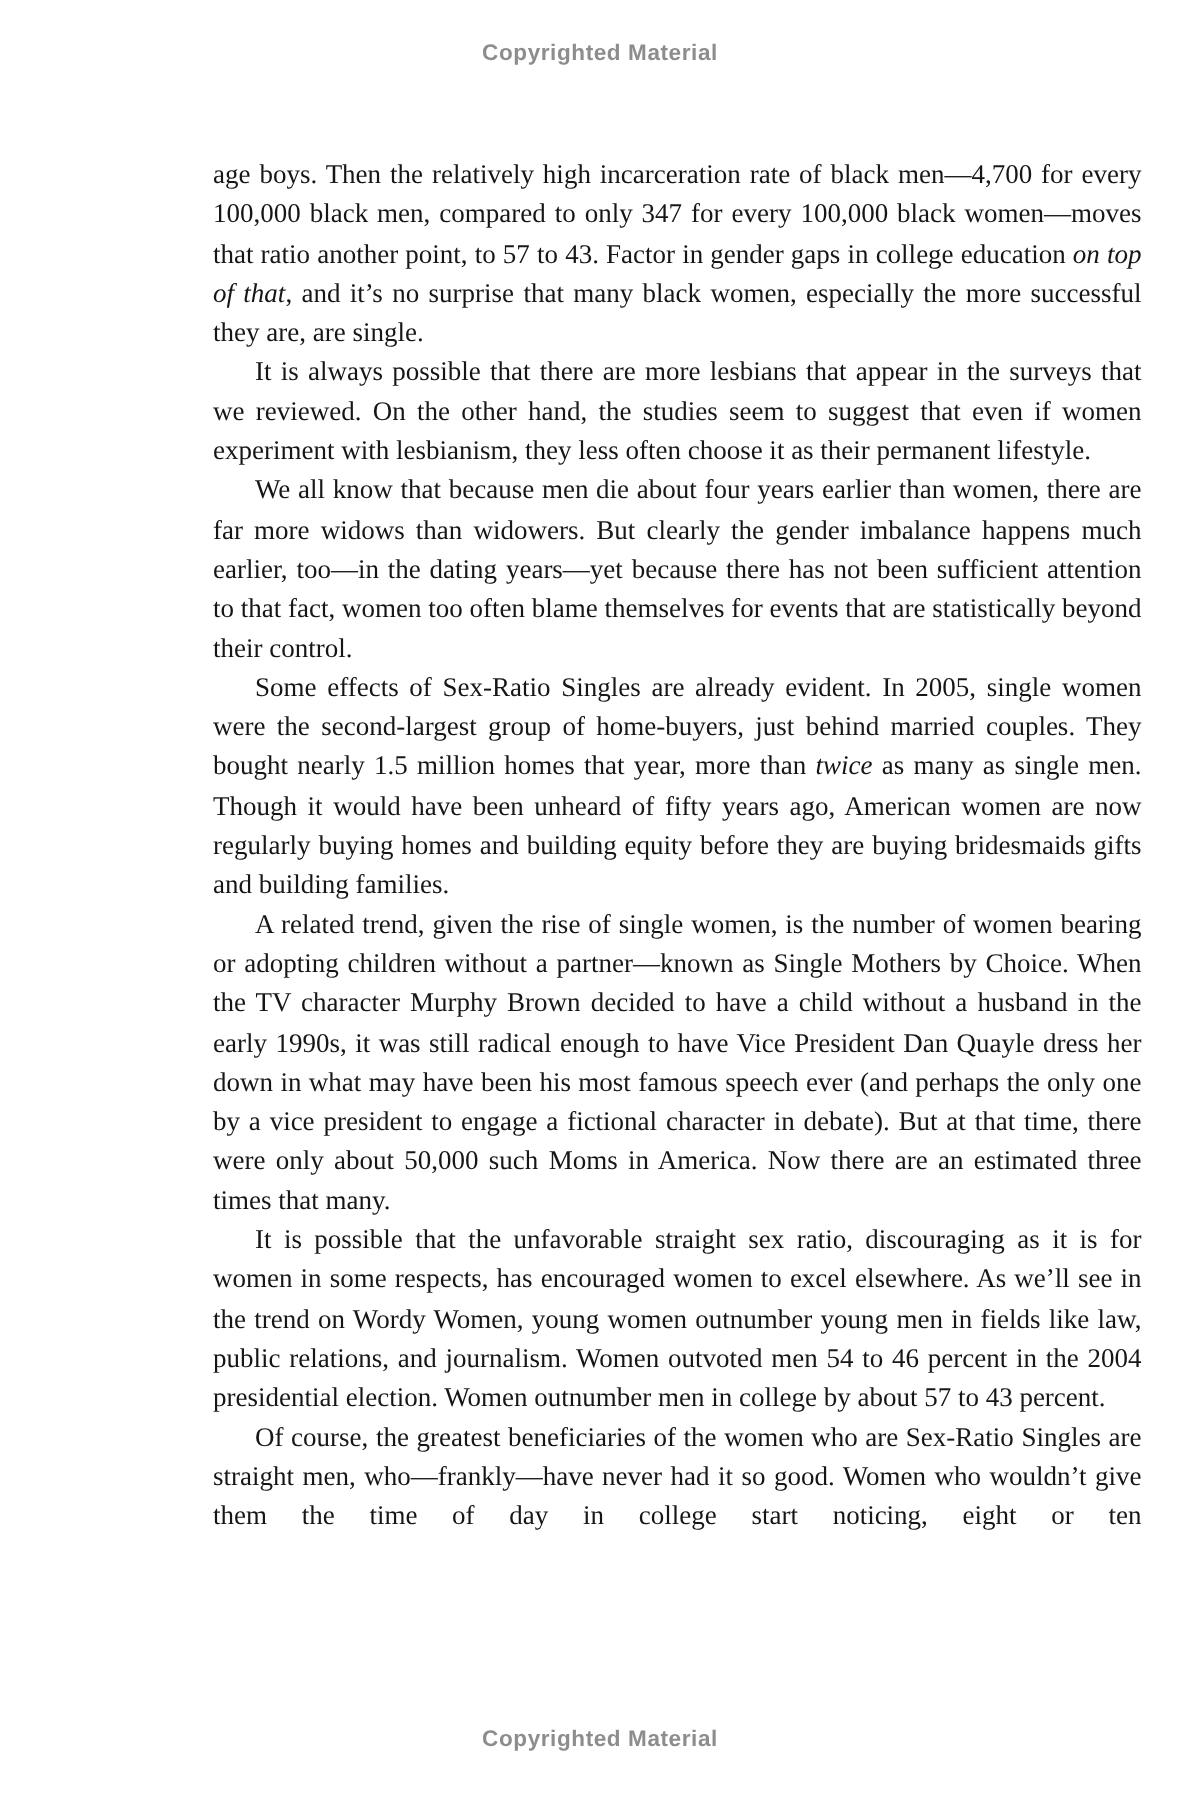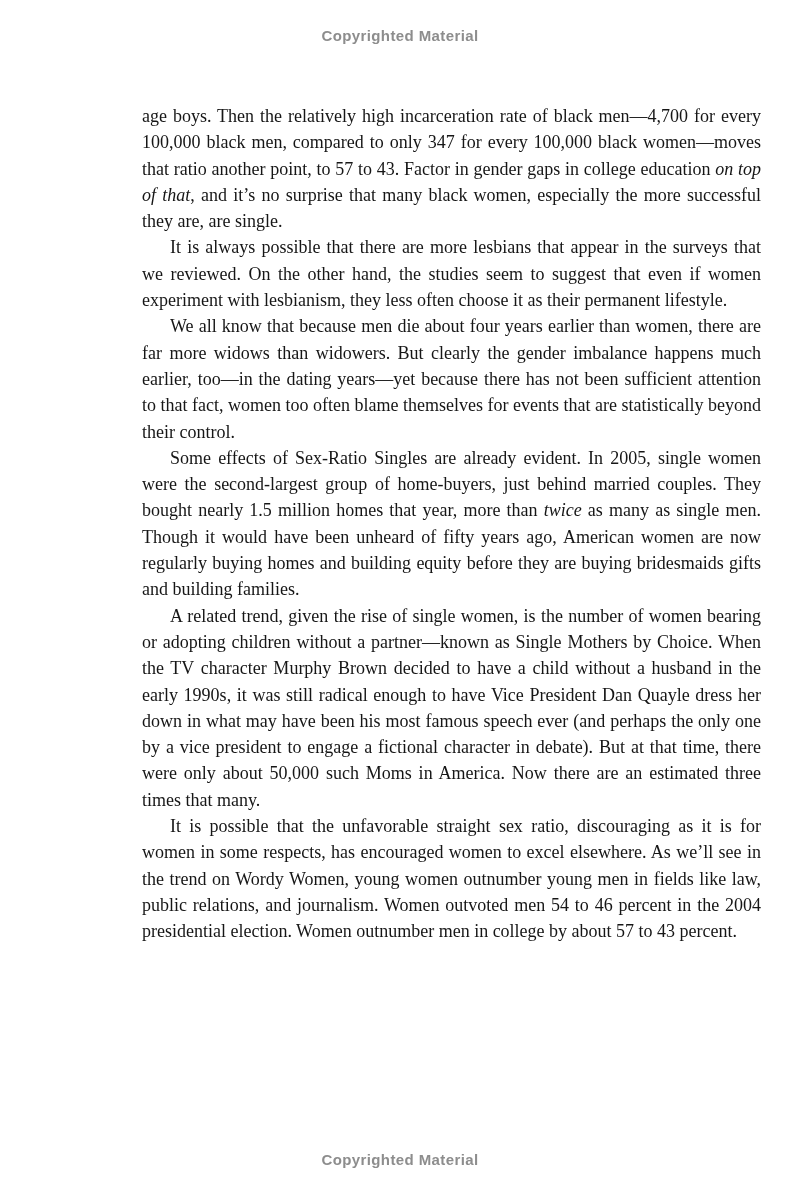--- a/index.html
+++ b/index.html
@@ -71,17 +71,18 @@
   <div class="copyright copyright-top">Copyrighted Material</div>
 
 
   <div class="body-text" id="body-text">
       <p><span>age boys. Then the relatively high incarceration rate of black men—4,700 for every 100,000 black men, compared to only 347 for every 100,000 black women—moves that ratio another point, to 57 to 43. Factor in gender gaps in college education </span><i>on top of that</i><span>, and it’s no surprise that many black women, especially the more successful they are, are single.</span></p>
       <p class="indent"><span>It is always possible that there are more lesbians that appear in the surveys that we reviewed. On the other hand, the studies seem to suggest that even if women experiment with lesbianism, they less often choose it as their permanent lifestyle.</span></p>
       <p class="indent"><span>We all know that because men die about four years earlier than women, there are far more widows than widowers. But clearly the gender imbalance happens much earlier, too—in the dating years—yet because there has not been sufficient attention to that fact, women too often blame themselves for events that are statistically beyond their control.</span></p>
       <p class="indent"><span>Some effects of Sex-Ratio Singles are already evident. In 2005, single women were the second-largest group of home-buyers, just behind married couples. They bought nearly 1.5 million homes that year, more than </span><i>twice</i><span> as many as single men. Though it would have been unheard of fifty years ago, American women are now regularly buying homes and building equity before they are buying bridesmaids gifts and building families.</span></p>
       <p class="indent"><span>A related trend, given the rise of single women, is the number of women bearing or adopting children without a partner—known as Single Mothers by Choice. When the TV character Murphy Brown decided to have a child without a husband in the early 1990s, it was still radical enough to have Vice President Dan Quayle dress her down in what may have been his most famous speech ever (and perhaps the only one by a vice president to engage a fictional character in debate). But at that time, there were only about 50,000 such Moms in America. Now there are an estimated three times that many.</span></p>
       <p class="indent"><span>It is possible that the unfavorable straight sex ratio, discouraging as it is for women in some respects, has encouraged women to excel elsewhere. As we’ll see in the trend on Wordy Women, young women outnumber young men in fields like law, public relations, and journalism. Women outvoted men 54 to 46 percent in the 2004 presidential election. Women outnumber men in college by about 57 to 43 percent.</span></p>
+      <p class="indent justify-last"><span>Of course, the greatest beneficiaries of the women who are Sex-Ratio Singles are straight men, who—frankly—have never had it so good. Women who wouldn’t give them the time of day in college start noticing, eight or ten</span></p>
     </div>
 
   <div class="copyright copyright-bottom">Copyrighted Material</div>
 
 </div>
 
 </body></html>

